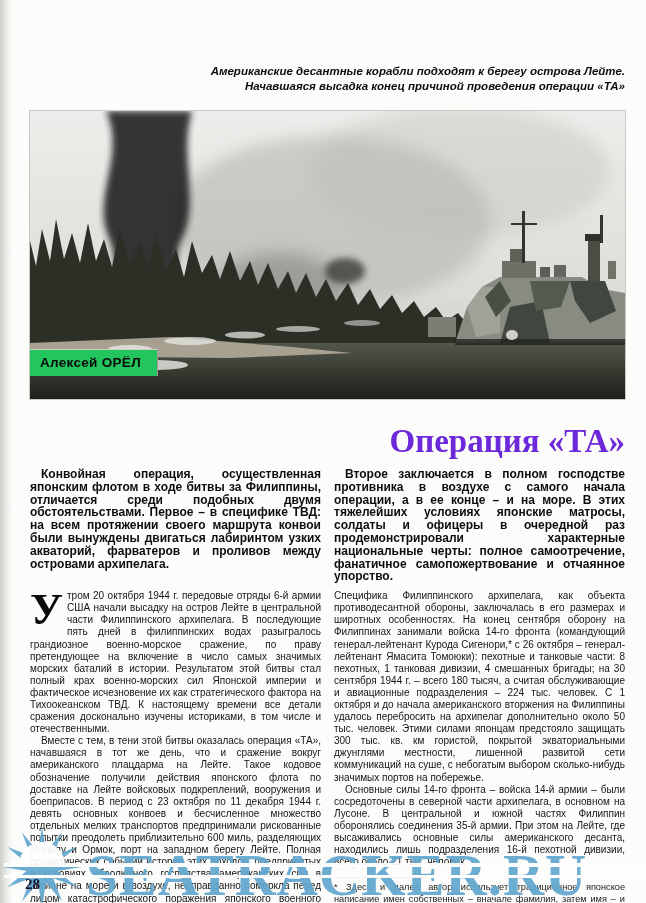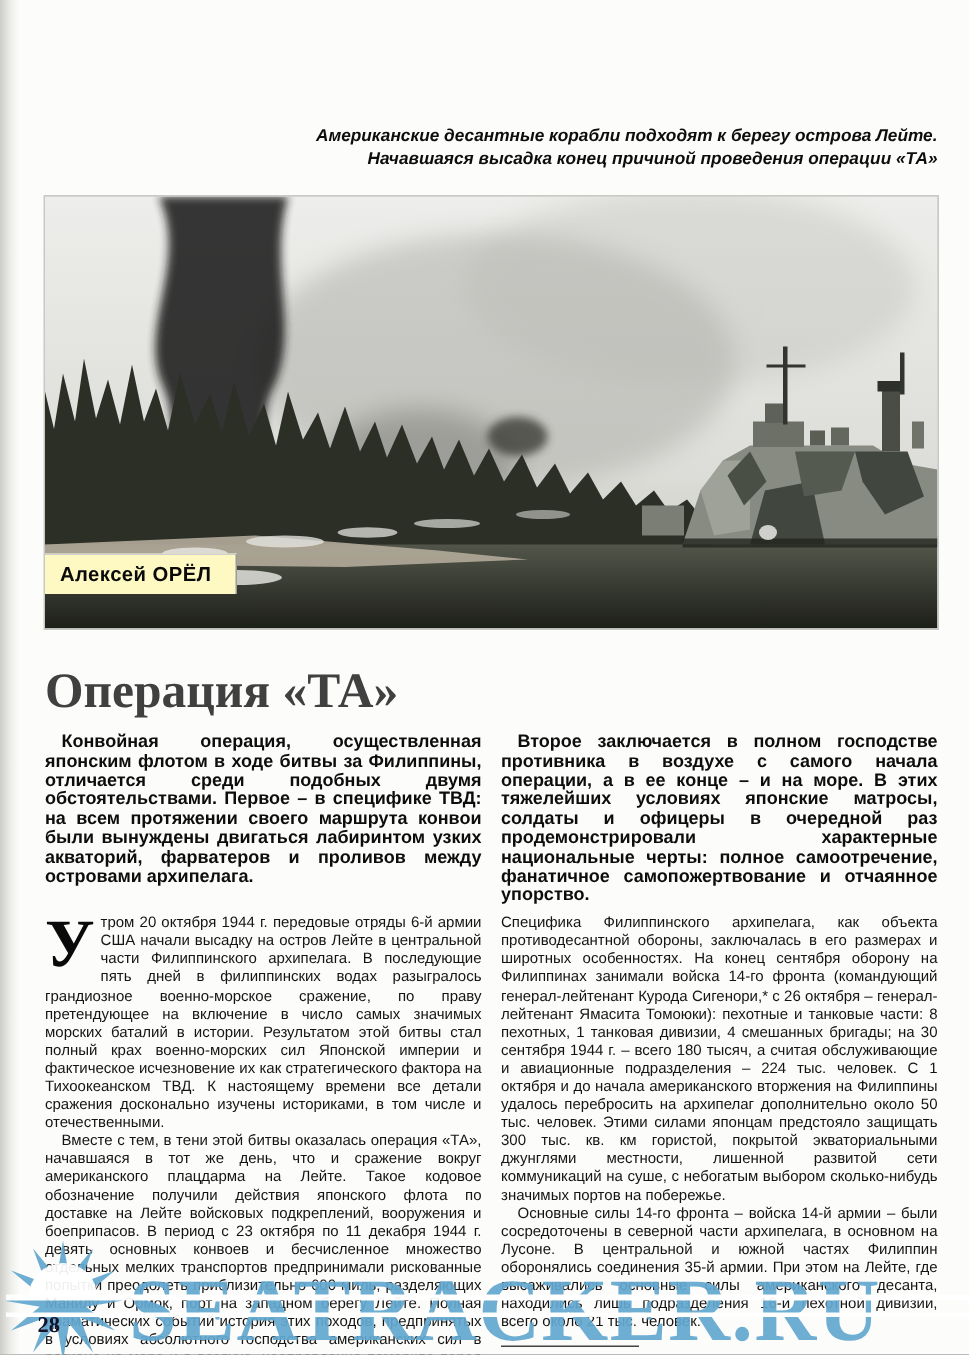--- a/index.html
+++ b/index.html
@@ -8,33 +8,33 @@
     background:#fcfcfa;overflow:hidden;
     font-family:"Liberation Sans",sans-serif;color:#111;
   }
   .page .scan-edge{
     position:absolute;left:0;top:0;width:13px;height:100%;
     background:linear-gradient(to right,#bdbdb9,#e8e8e5 55%,rgba(255,255,255,0));
     opacity:.75;pointer-events:none;
   }
   .content{position:relative;margin:0 21px 0 30px;}
   .photo-caption{
-    padding-top:84px;text-align:right;
+    padding-top:64px;text-align:right;
     font-weight:bold;font-style:italic;font-size:11.5px;line-height:15px;color:#0d0d0d;
   }
   .photo{
     position:relative;margin-top:17px;width:595px;height:288px;
     background:#dcdcd8;overflow:hidden;box-shadow:0 0 0 1px #c8c8c4;
   }
   .author-box{
     position:absolute;left:0;top:238px;
-    background:#fef9c3;border-right:1px solid #9a9a96;border-top:1px solid #cfcfcb;
+    background:#22c55e;border-right:1px solid #9a9a96;border-top:1px solid #cfcfcb;
     padding:5px 16px 6px 10px;font-weight:bold;font-size:13.5px;letter-spacing:.3px;color:#0a0a0a;
   }
-  .headline{margin-top:24px;text-align:left;font-family:"Liberation Serif",serif;color:#404040;}
+  .headline{margin-top:24px;text-align:right;font-family:"Liberation Serif",serif;color:#6d28d9;}
   .headline h1{margin:0;font-size:33px;line-height:36px;font-weight:bold;}
   .headline h2{margin:2px 0 0;font-size:21px;line-height:24px;font-weight:bold;}
   .intro{display:flex;gap:13px;margin-top:9px;}
   .intro p{
     flex:1;margin:0;font-weight:bold;font-size:12px;line-height:12.8px;
     text-align:justify;text-indent:11px;color:#0d0d0d;
   }
   .columns{display:flex;gap:13px;margin-top:7px;}
   .col{flex:1;font-size:10px;line-height:12.1px;text-align:justify;color:#141414;}
   .col p{margin:0;}

